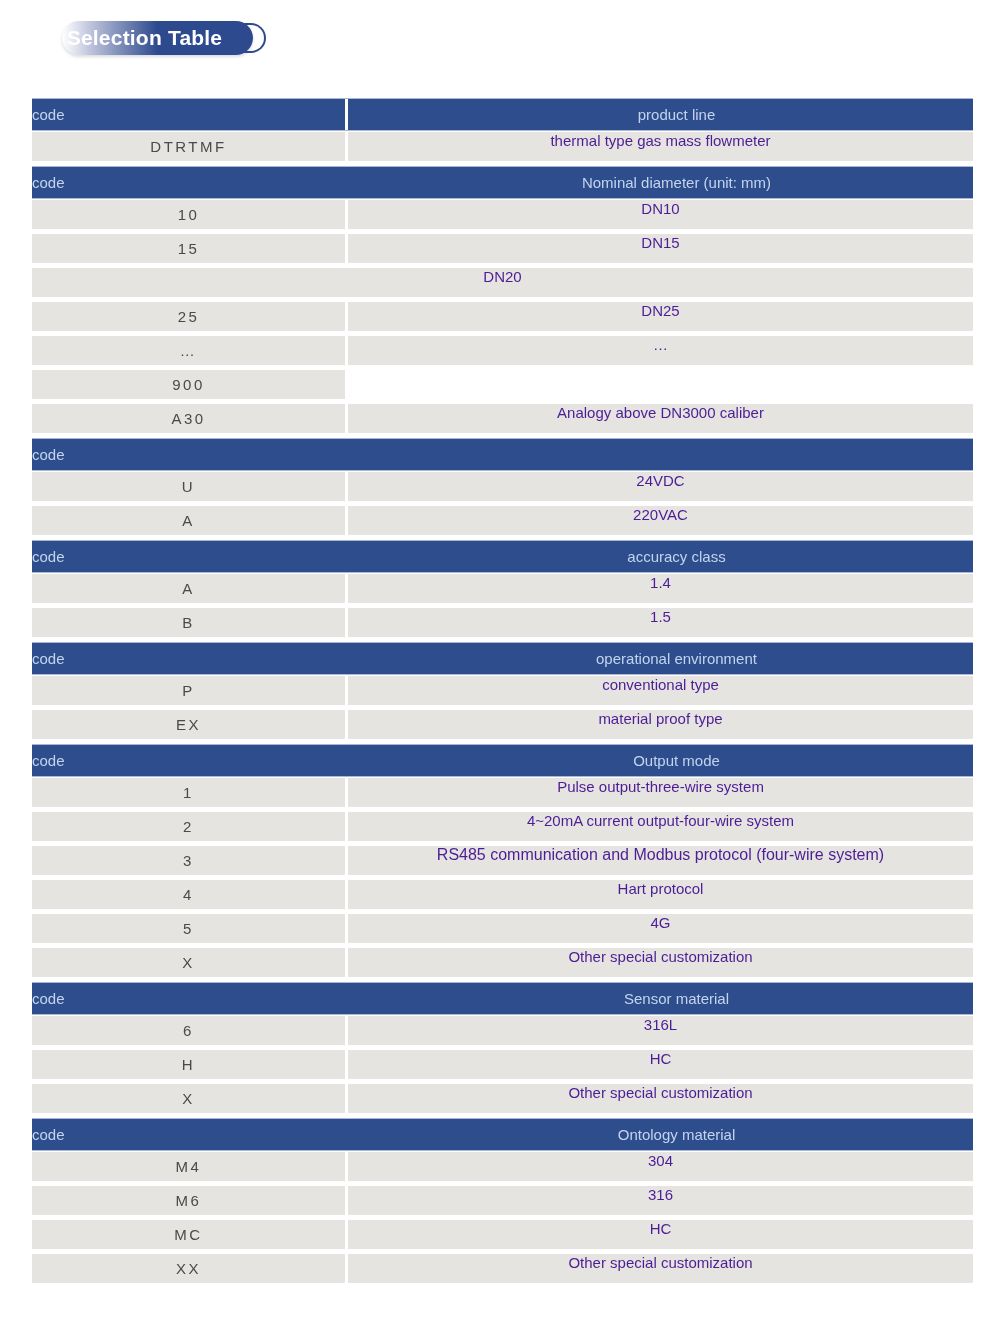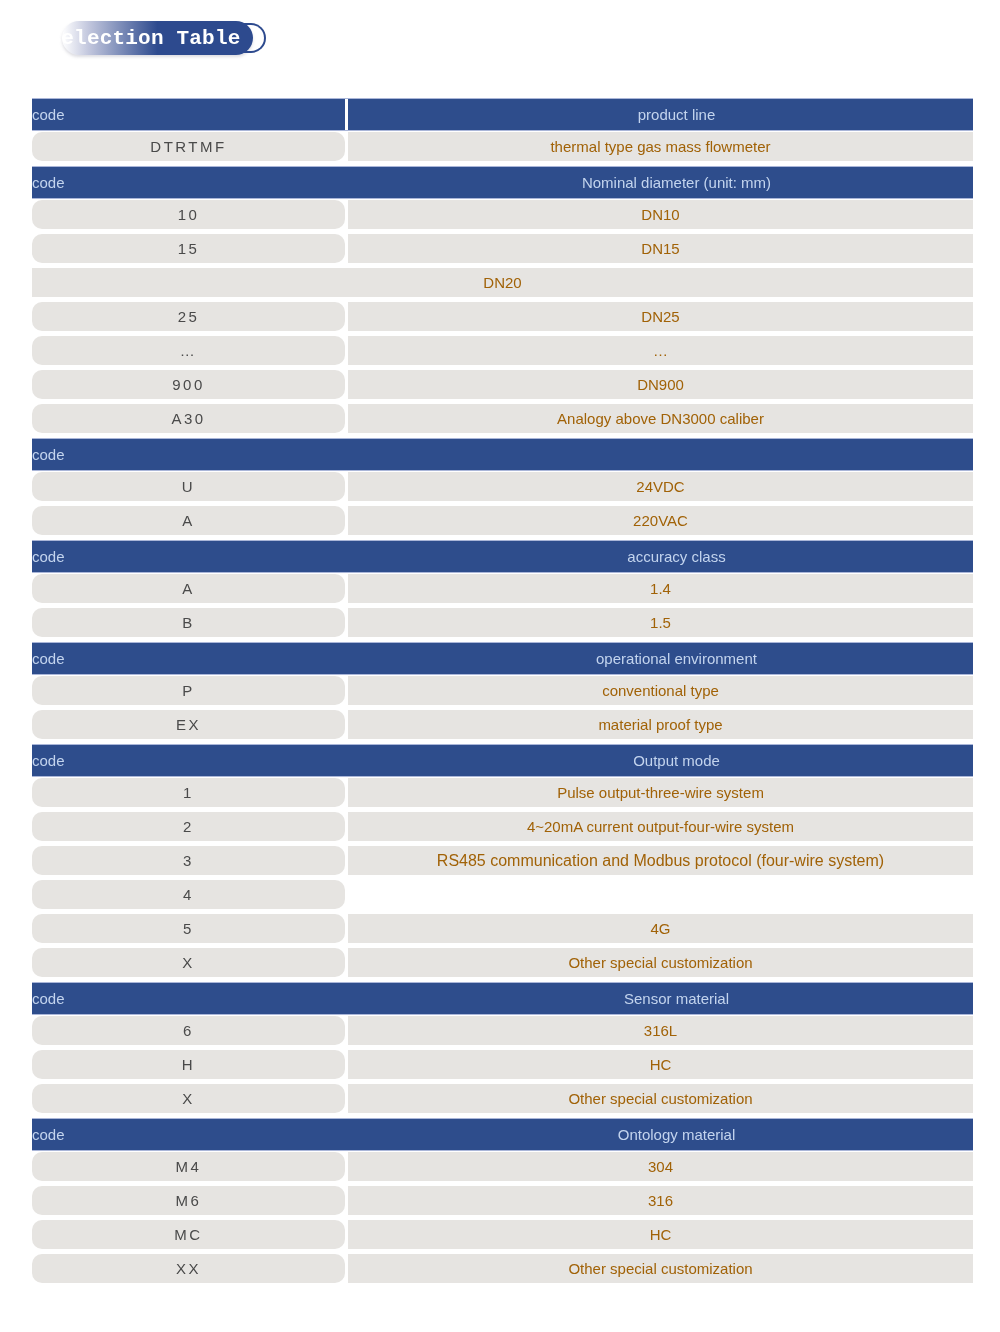--- a/index.html
+++ b/index.html
@@ -8,21 +8,20 @@
   .page { position:relative; width:1000px; height:1332px; background:#fff; overflow:hidden; }
 
   
   .title-badge {
     position:absolute; left:62px; top:21px; width:191px; height:34px;
     background:linear-gradient(to right, rgba(47,78,141,0) 0%, rgba(120,130,180,0.45) 14%, #2d4a8e 50%);
     border-radius:17px;
     display:flex; align-items:center; justify-content:center;
     padding-right:36px; padding-left:10px;
     box-shadow:0 2px 3px rgba(120,120,140,0.25);
-    font-family:Liberation Mono, monospace;
   }
   .title-badge .label {
     color:#ffffff; font-size:21px; font-weight:700; letter-spacing:0.2px; white-space:nowrap;
   }
   .badge-arc {
     position:absolute; right:-13px; top:2px; width:26px; height:30px;
     border:2px solid #2d4a8e; border-left:none;
     border-radius:0 17px 17px 0;
   }
 
@@ -38,26 +37,26 @@
   .thead.with-divider::after {
     content:""; position:absolute; left:313px; top:0; bottom:0; width:3px; background:#ffffff;
   }
   .th-code { width:316px; color:#c3d4ee; font-size:15px; }
   .th-val  { flex:1; text-align:center; color:#c3d4ee; font-size:15px;padding-left:32px; }
 
   .trow { display:flex; height:29px; margin-bottom:5px; }
   .td-code {
     width:313px; margin-right:3px; background:#e6e4e1;
     display:flex; align-items:center; justify-content:center;
-    color:#4a4a4a; font-size:15px; letter-spacing:2.5px;border-radius:10px;
+    color:#4a4a4a; font-size:15px; letter-spacing:2.5px;
   }
   .td-val {
     flex:1; background:#e6e4e1;
-    display:flex; align-items:center; justify-content:center;
-    color:#a16207; font-size:15px;
+    display:flex; align-items:flex-start; justify-content:center;
+    color:#4c1d95; font-size:15px;
   }
   .td-val .val { white-space:nowrap; }
   .td-val .val.small { font-size:16px; }
 </style>
 </head>
 <body>
 
 <div class="page">
 
   <div class="title-badge">
@@ -116,23 +115,20 @@
           <span>…</span>
         </div>
         <div class="td-val">
           <span class="val">…</span>
         </div>
       </div>
       <div class="trow">
         <div class="td-code">
           <span>900</span>
         </div>
-        <div class="td-val">
-          <span class="val">DN900</span>
-        </div>
       </div>
       <div class="trow">
         <div class="td-code">
           <span>A30</span>
         </div>
         <div class="td-val">
           <span class="val">Analogy above DN3000 caliber</span>
         </div>
       </div>
       <div class="thead">
@@ -219,20 +215,23 @@
           <span>3</span>
         </div>
         <div class="td-val">
           <span class="val small">RS485 communication and Modbus protocol (four-wire system)</span>
         </div>
       </div>
       <div class="trow">
         <div class="td-code">
           <span>4</span>
         </div>
+        <div class="td-val">
+          <span class="val">Hart protocol</span>
+        </div>
       </div>
       <div class="trow">
         <div class="td-code">
           <span>5</span>
         </div>
         <div class="td-val">
           <span class="val">4G</span>
         </div>
       </div>
       <div class="trow">

